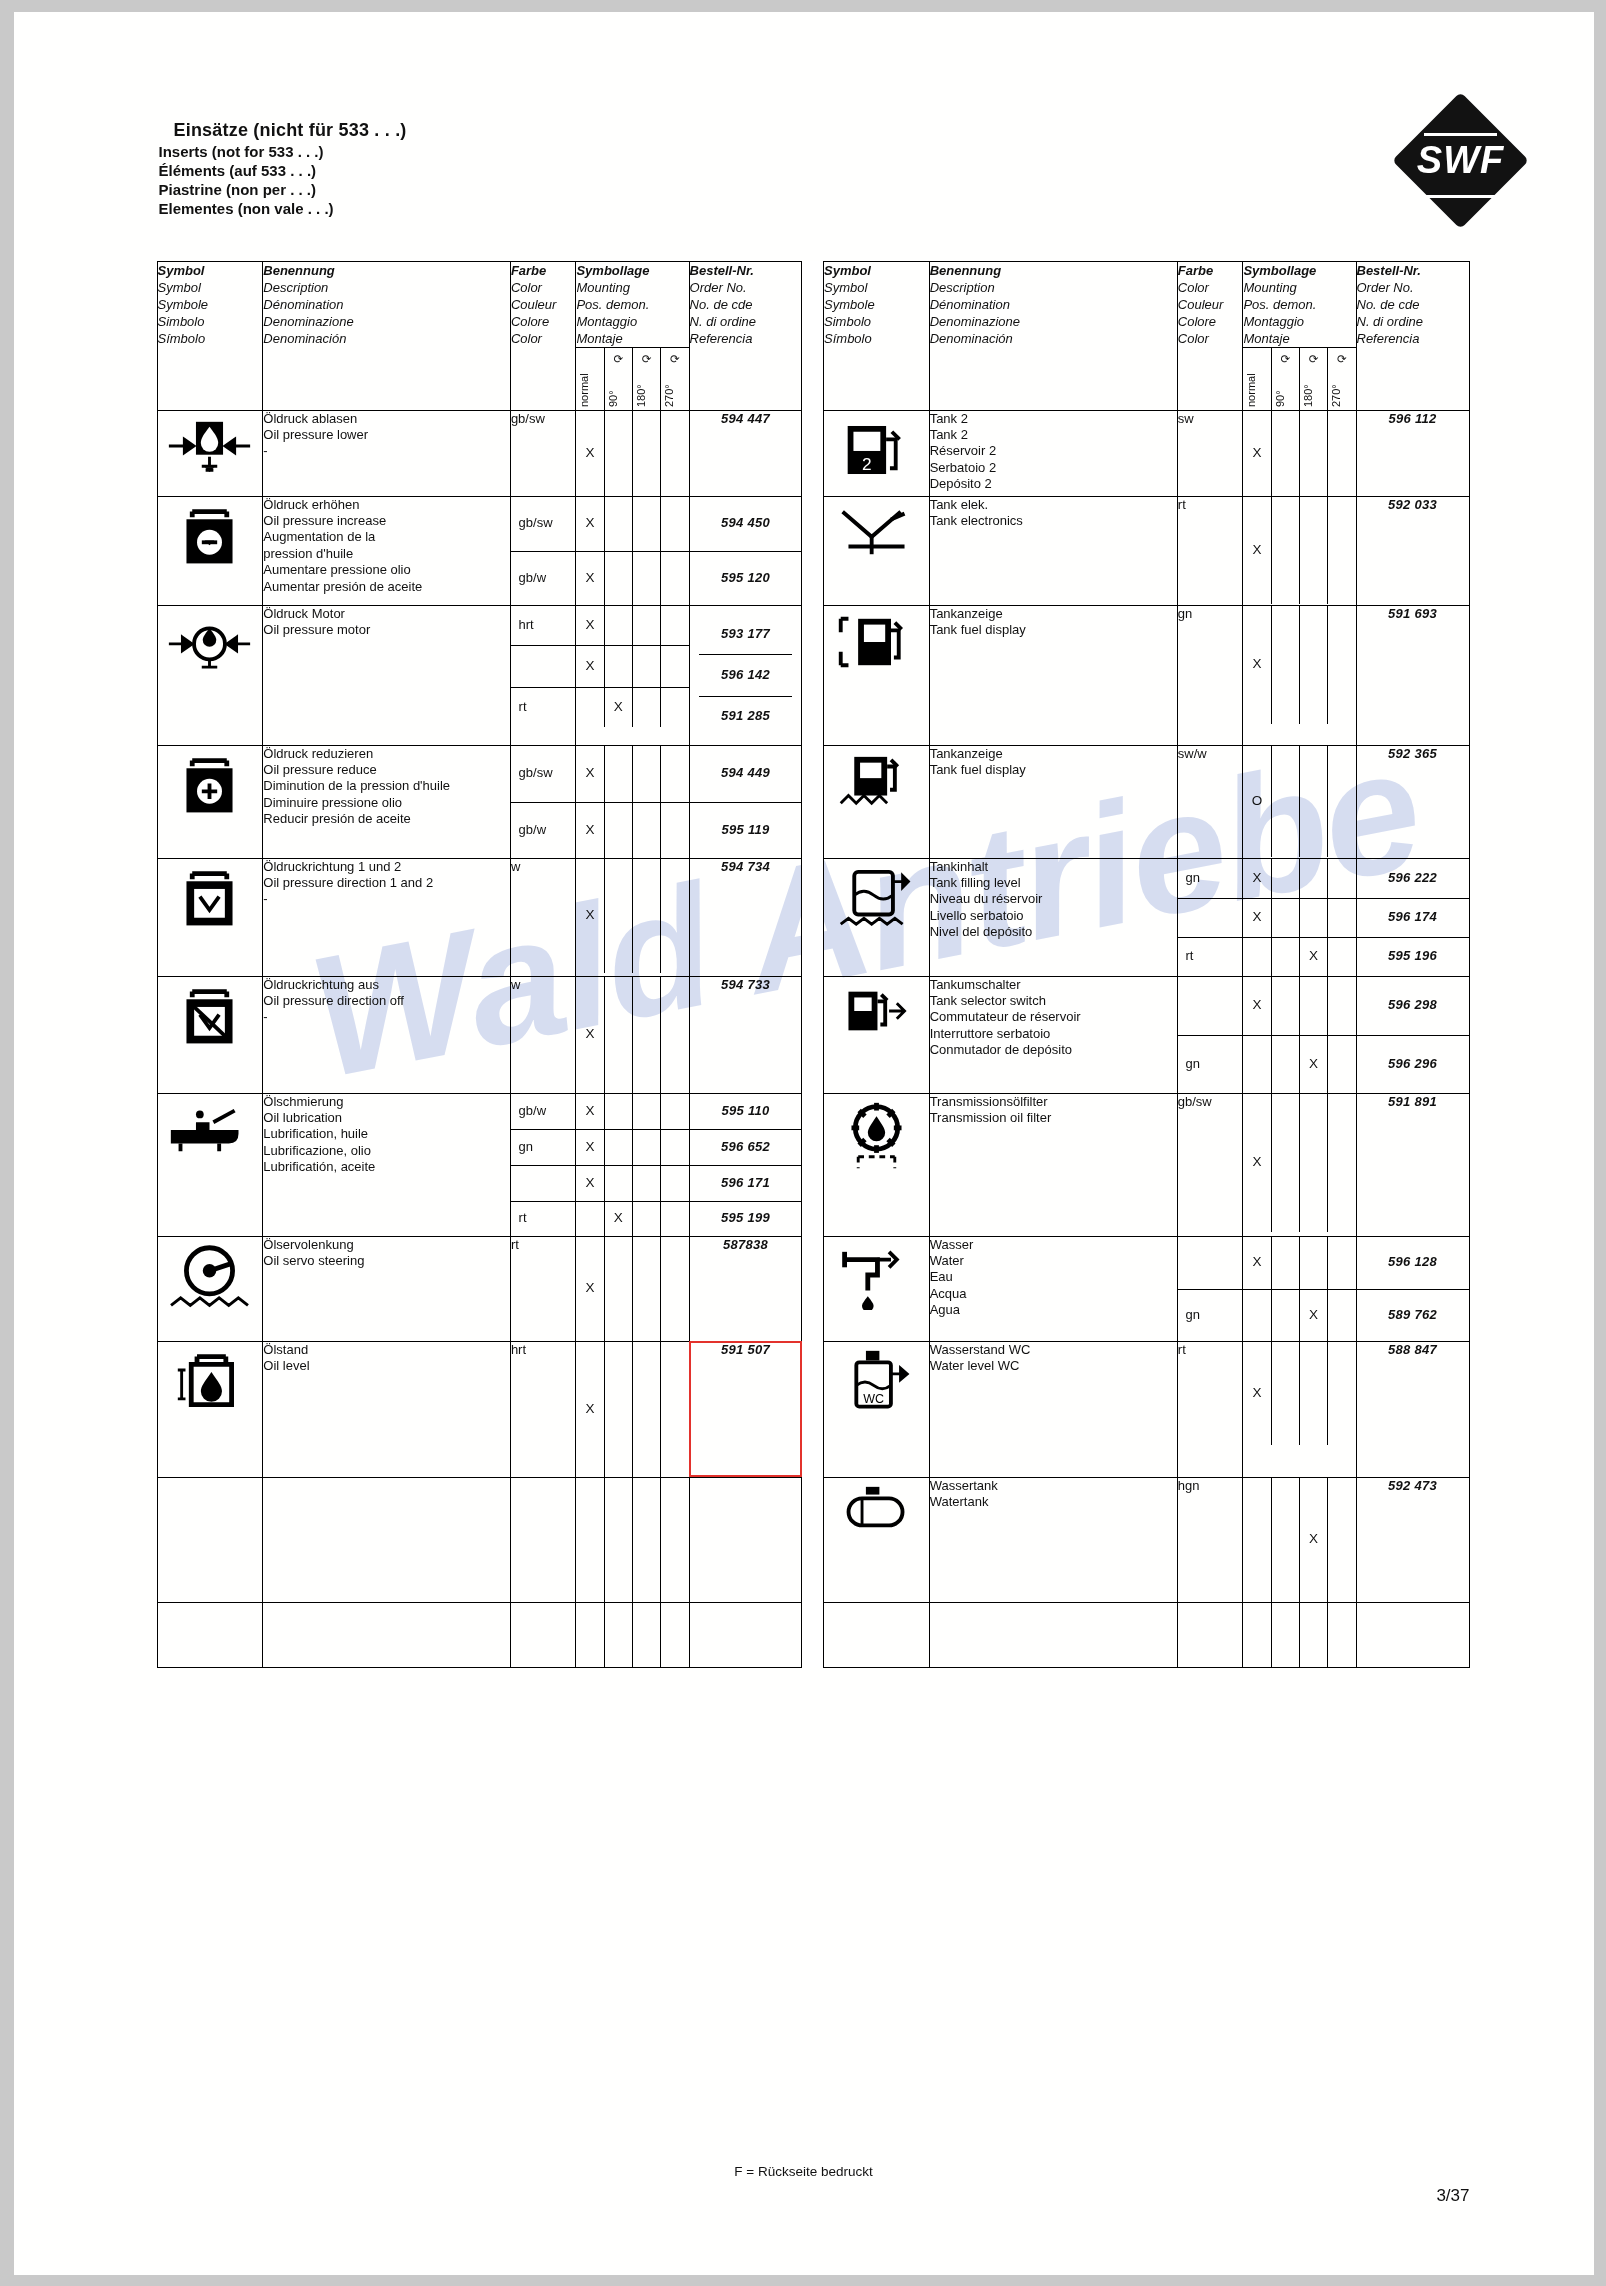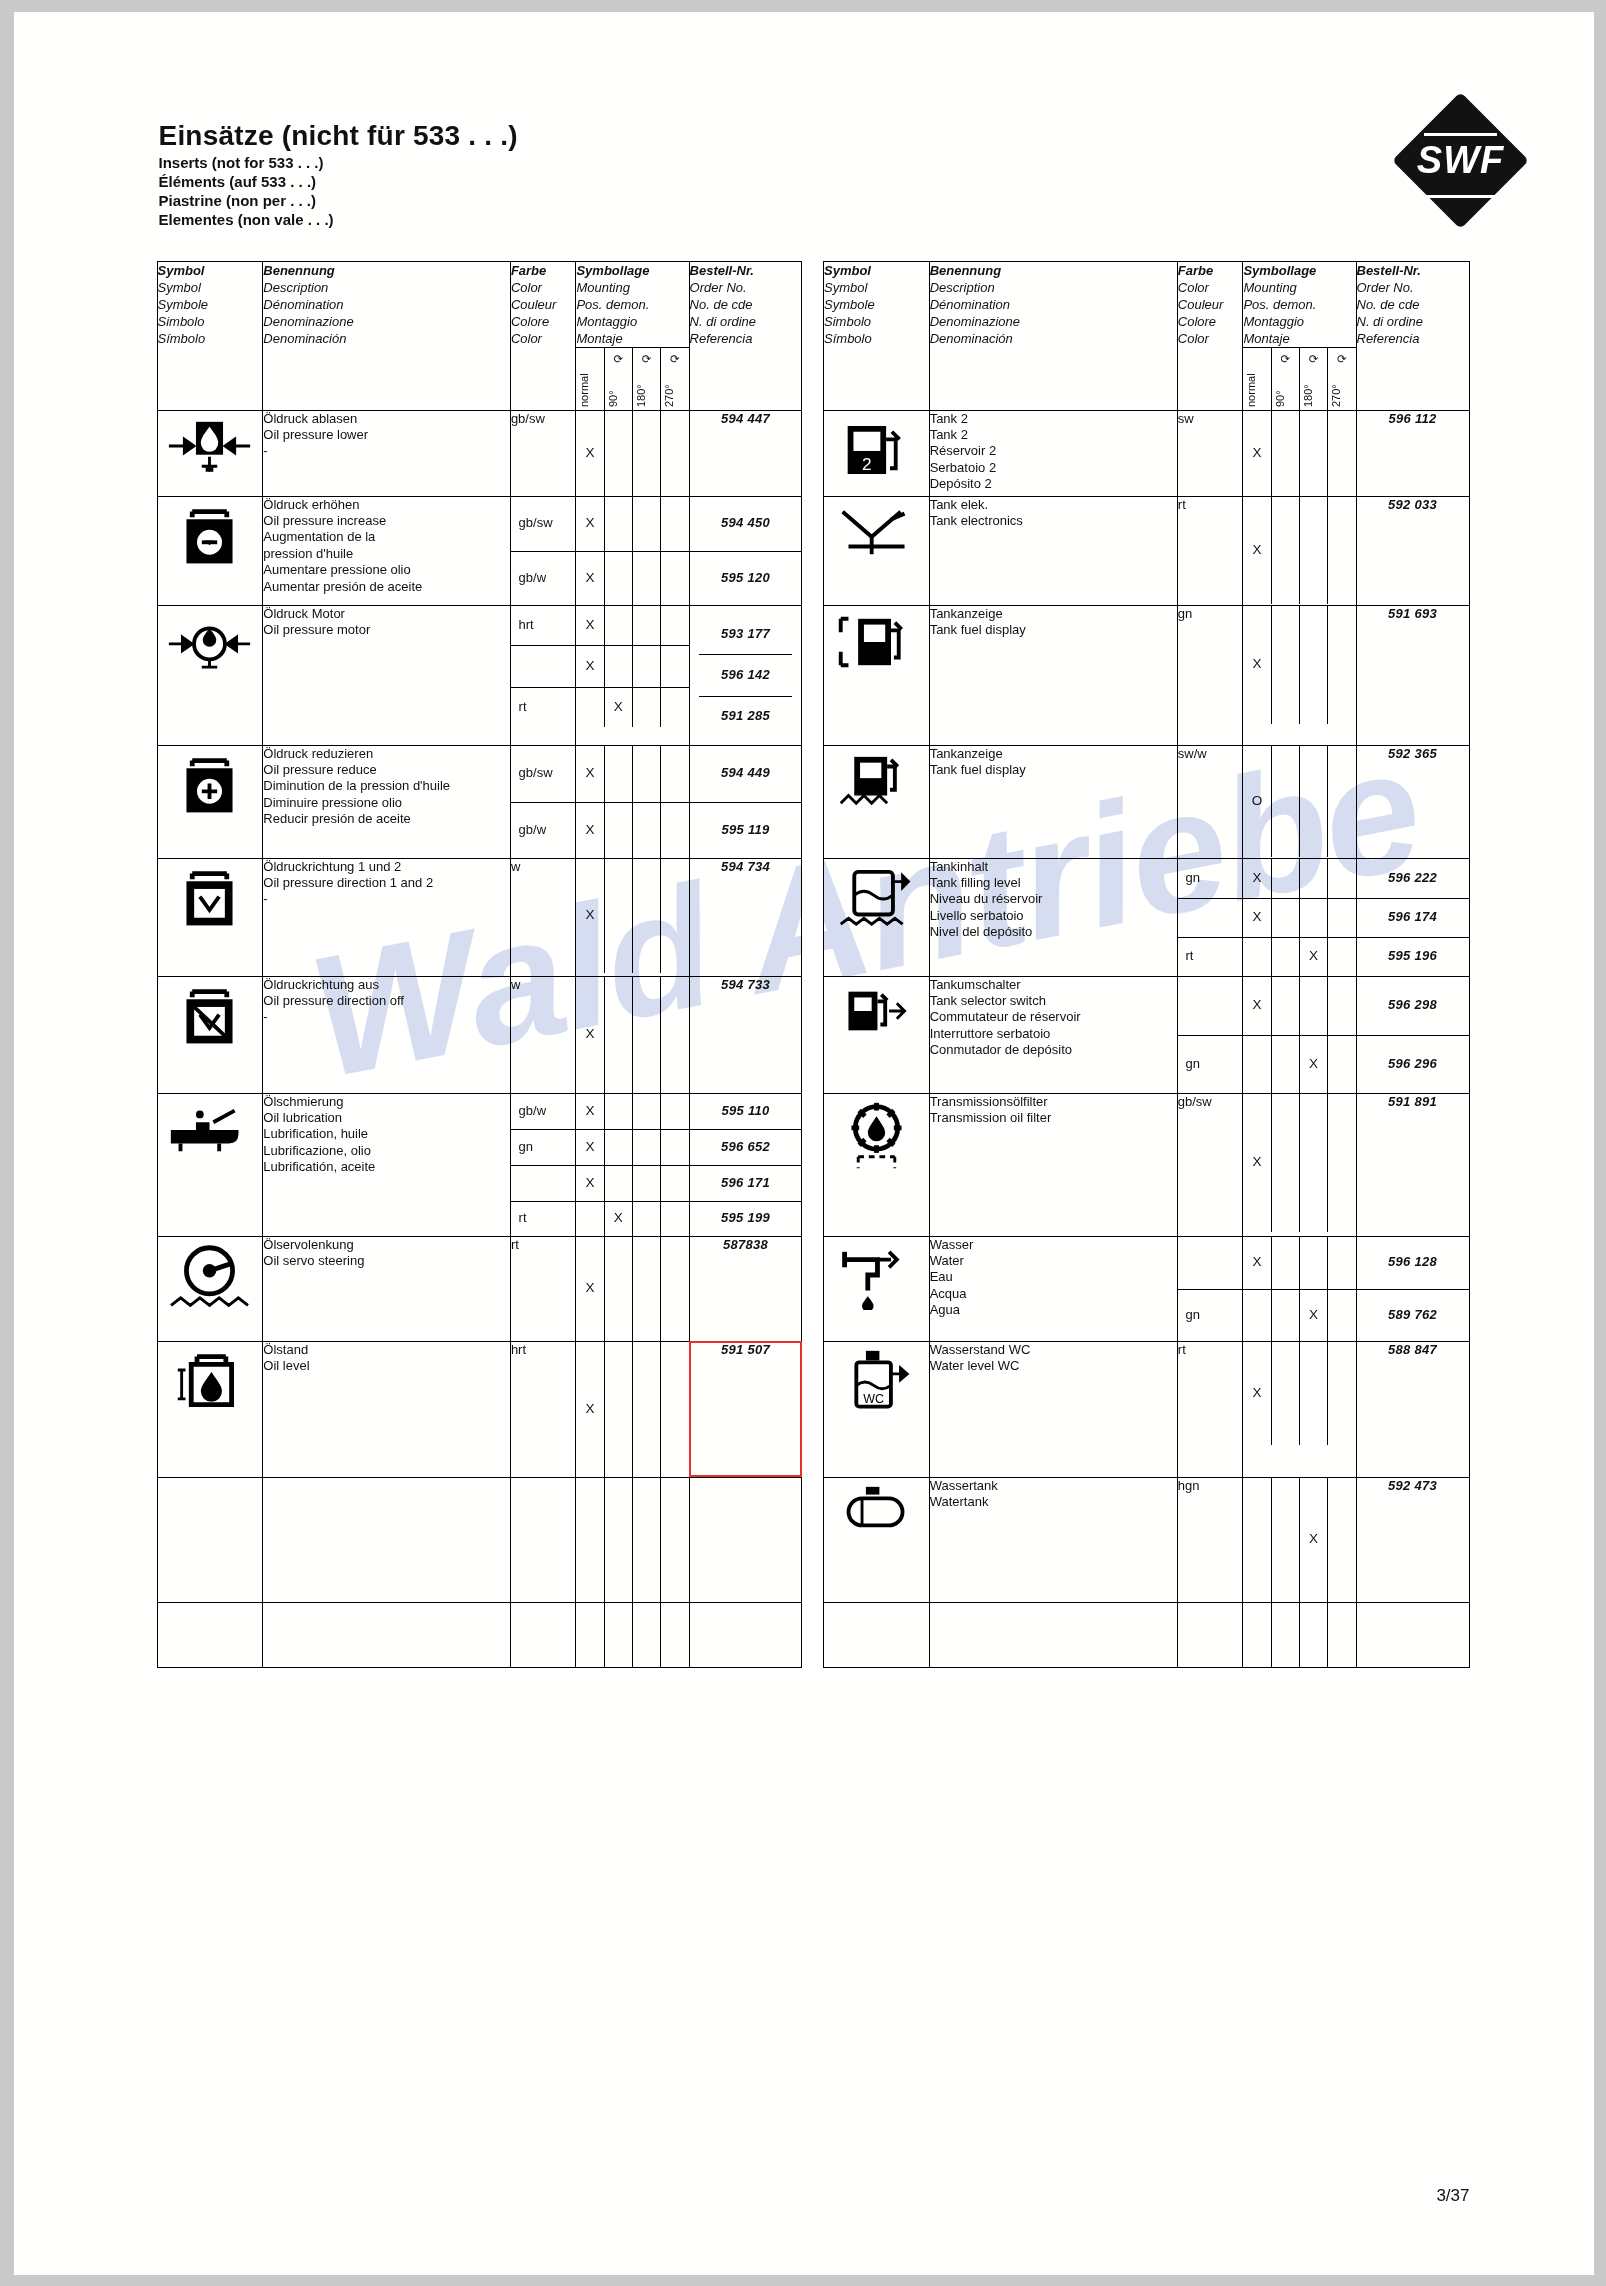--- a/index.html
+++ b/index.html
@@ -20,21 +20,21 @@
   .edge{position:absolute;background:#c9c9c9;}
   .edge.left{left:0;top:0;width:13.5px;height:2286px;}
   .edge.right{right:0;top:0;width:13.5px;height:2286px;}
   .edge.top{left:0;top:0;width:1607px;height:11.6px;}
   .edge.bottom{left:0;bottom:0;width:1607px;height:11.6px;}
 
   .sheet{position:absolute;left:13.5px;top:11.6px;width:1580px;height:2263px;background:#fffffe;}
 
   
   .title-block{position:absolute;left:145px;top:108px;}
-  .title-main{font-size:28px;font-weight:bold;letter-spacing:0.2px;}
+  .title-main{font-size:18px;font-weight:bold;letter-spacing:0.2px;margin-left:15px;}
   .title-sub{font-size:15px;font-weight:bold;line-height:19px;margin-top:1.9px;}
 
   .logo{
     position:absolute;left:1385px;top:100px;width:124px;height:108px;
   }
   .logo .diamond{
     position:absolute;left:13.5px;top:0px;width:97px;height:97px;
     background:#121212;transform:rotate(45deg);border-radius:5.8px;
   }
   .logo .swf{
@@ -1006,18 +1006,19 @@
             </div>
           </td>
           <td class="order-cell"></td>
         </tr>
 
       </tbody>
         </table>
     </div>
 
     <div class="footer">
+      <div>F = Rückseite bedruckt</div>
     </div>
     <div class="pageno">3/37</div>
 
   </div>
 </div>
 
 
 </body></html>

